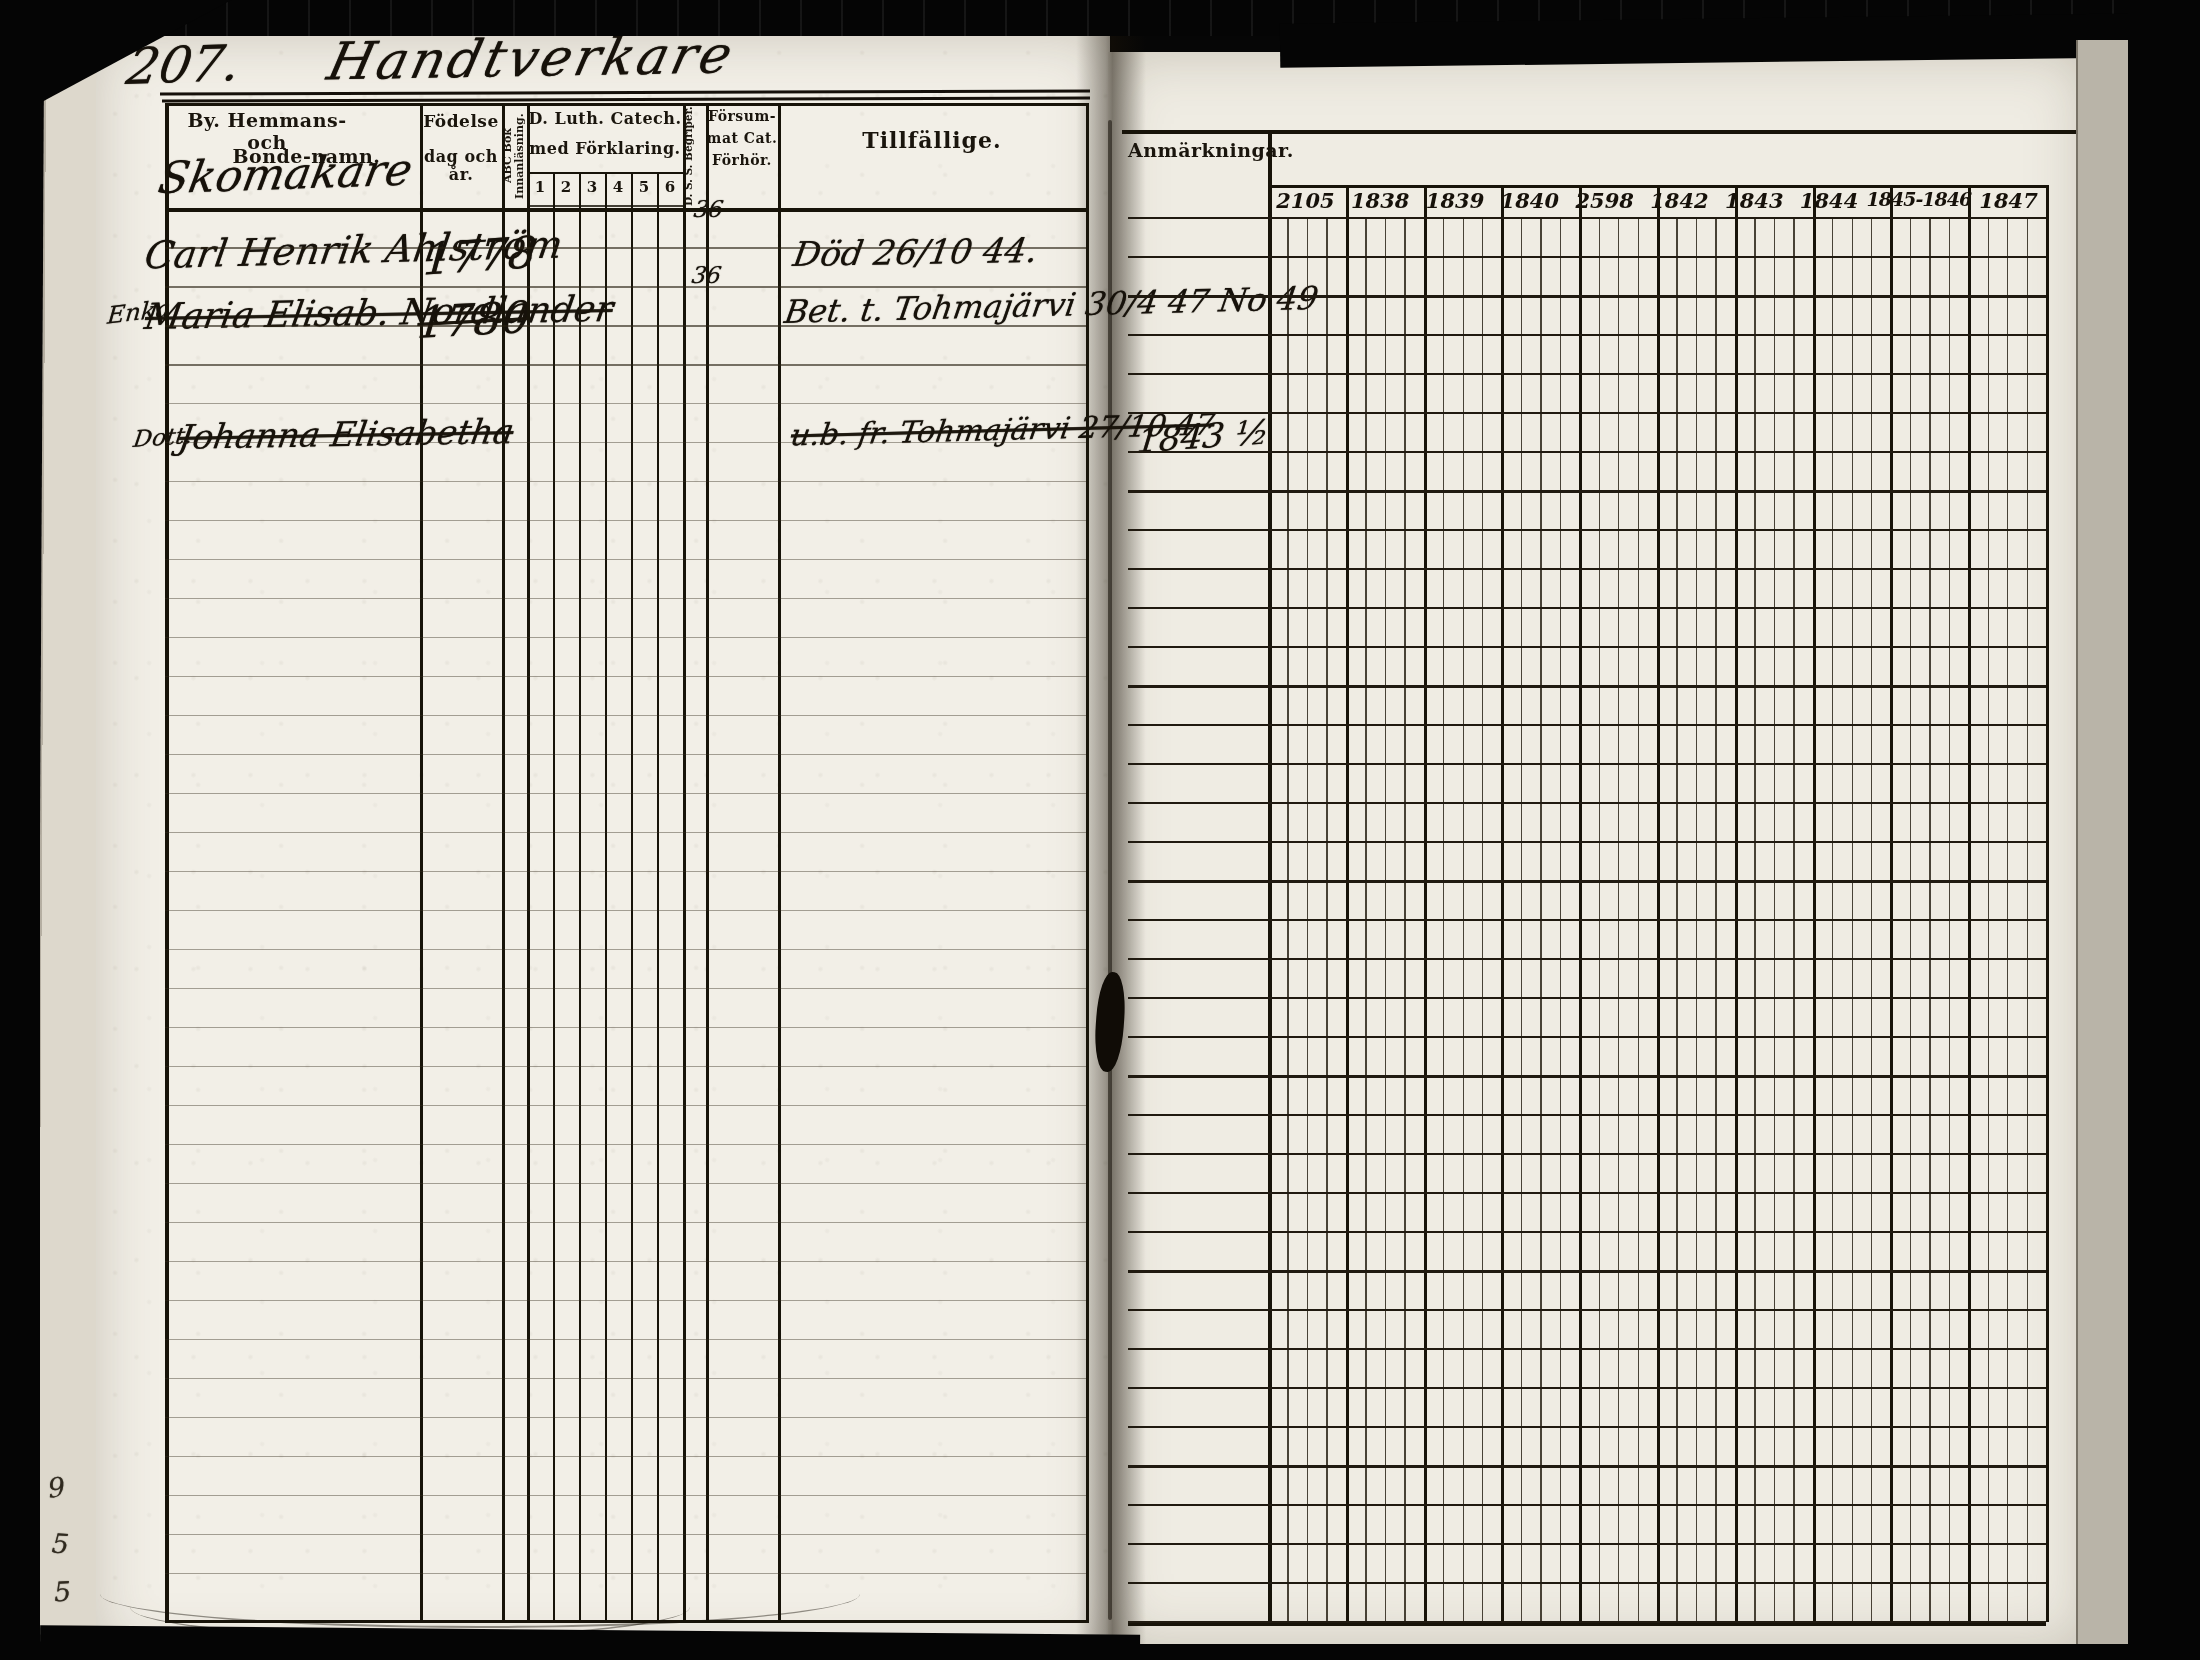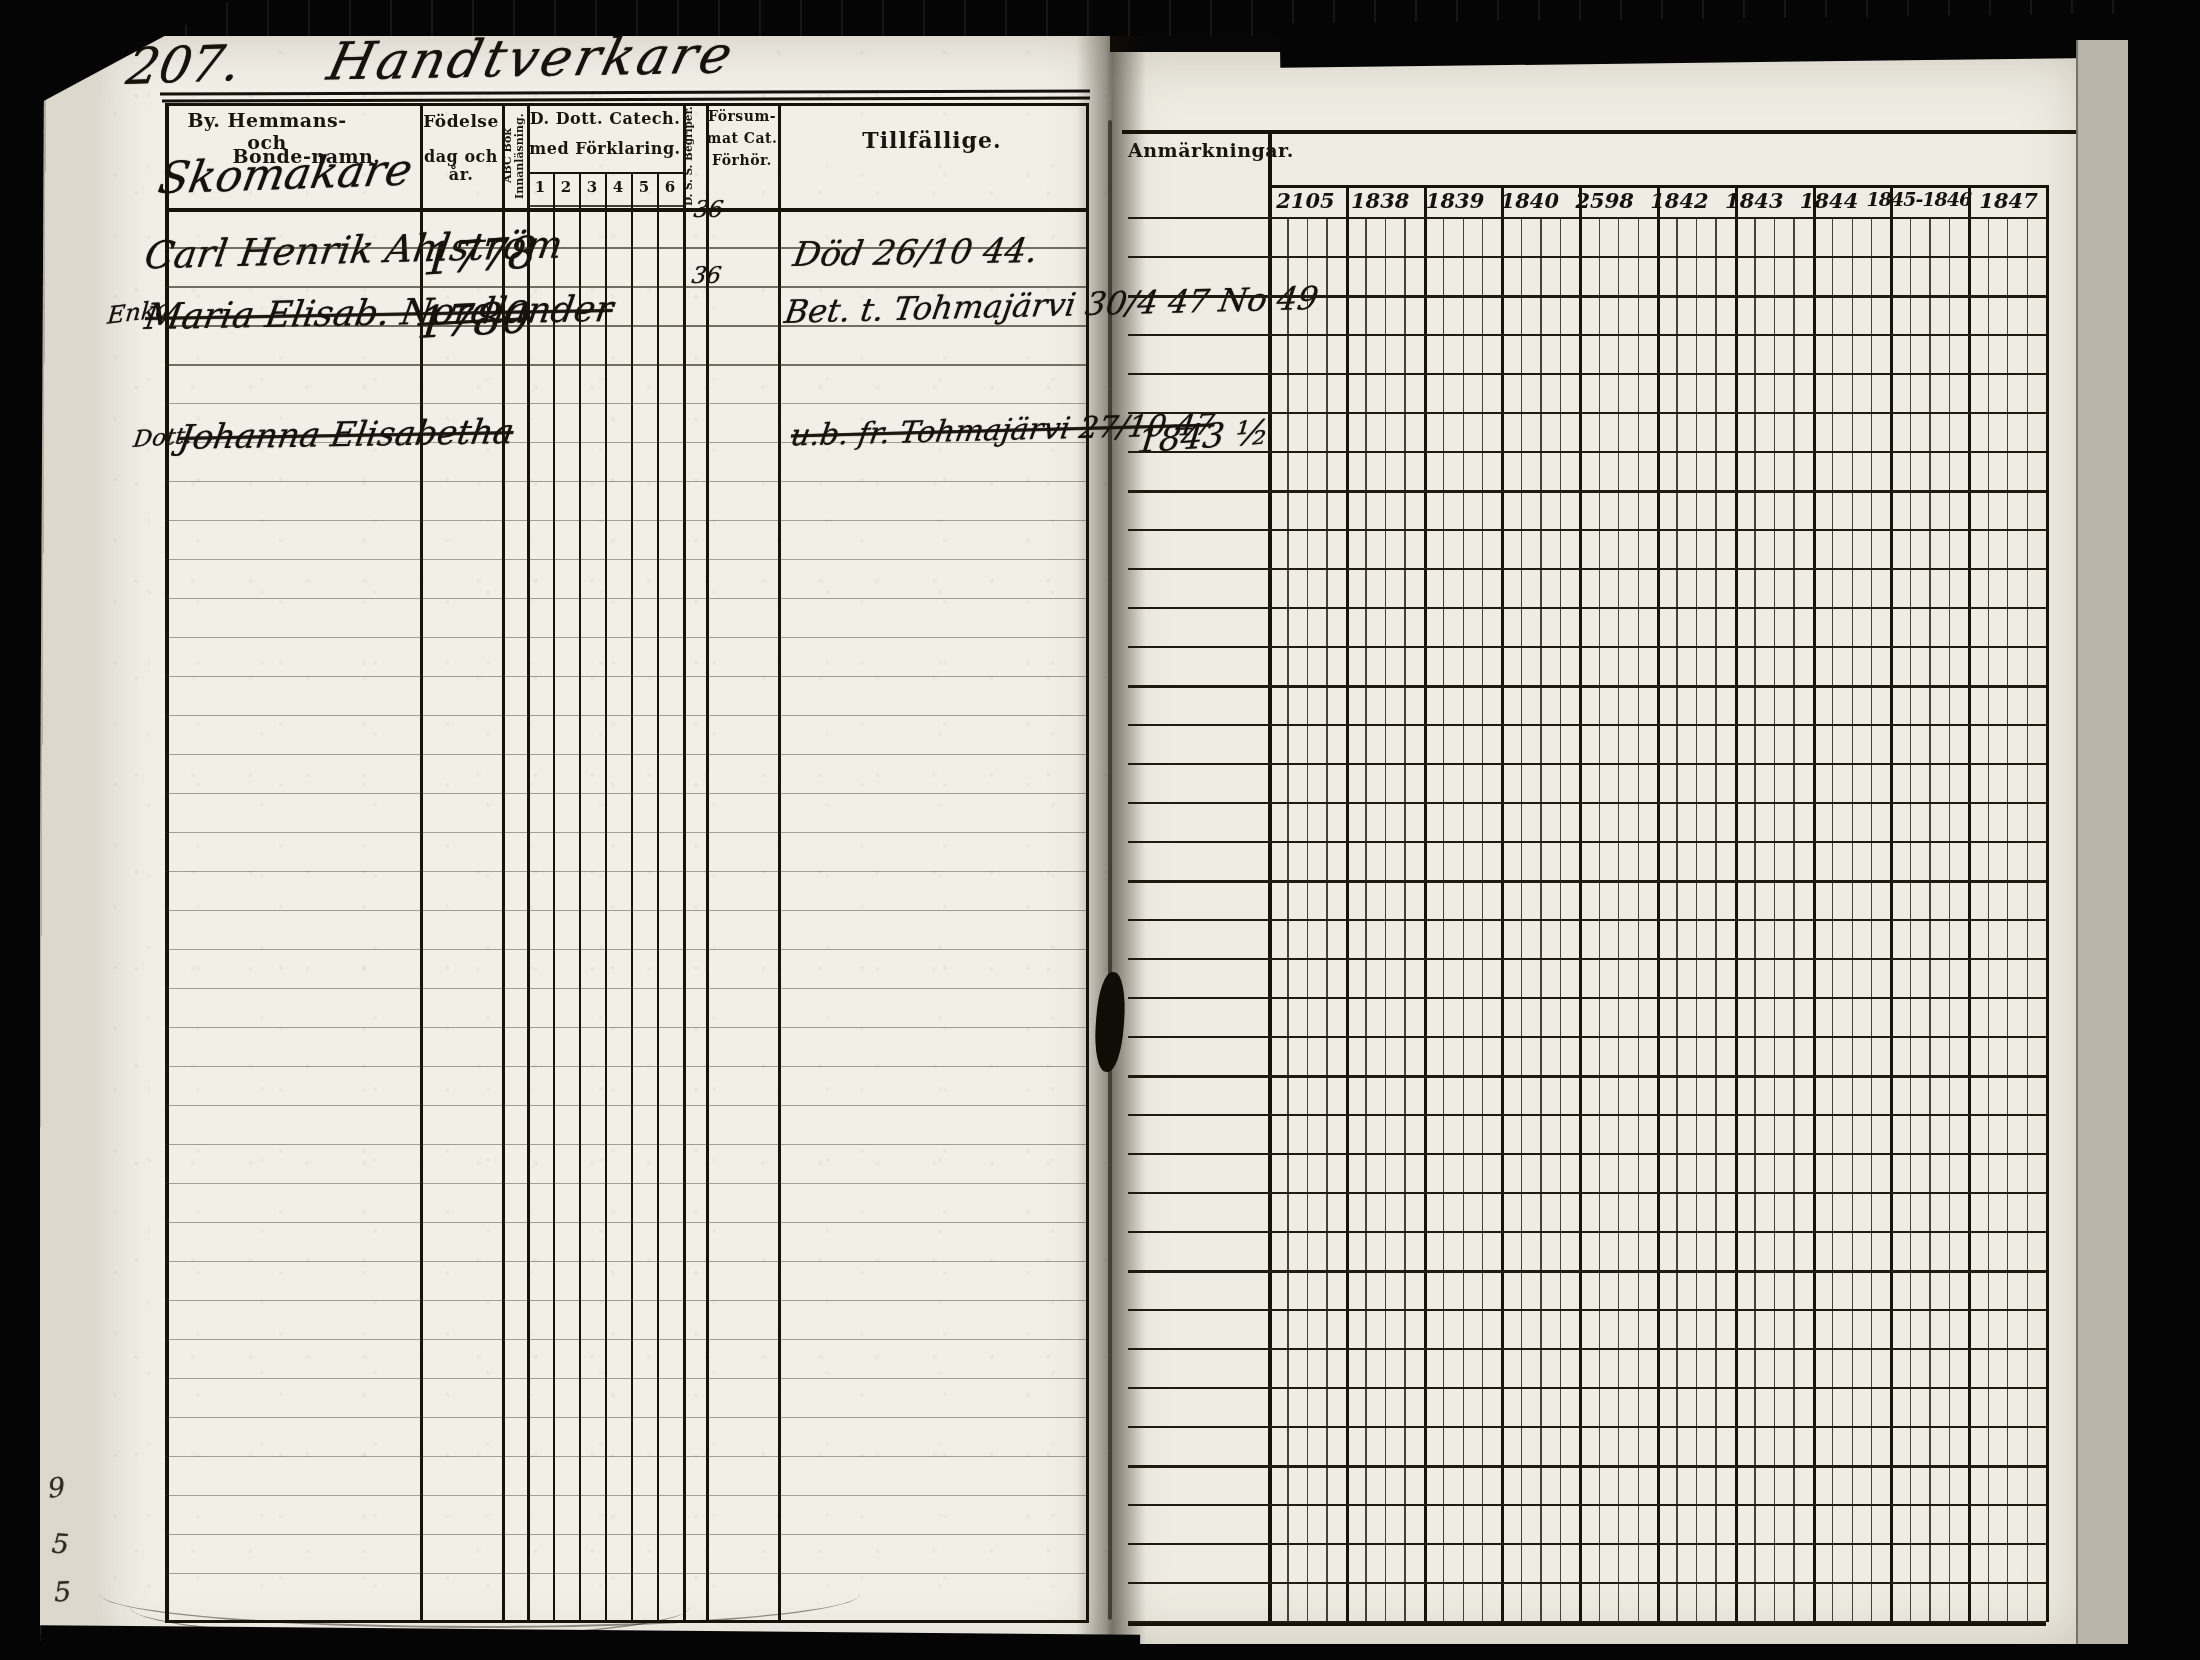--- a/index.html
+++ b/index.html
@@ -84,21 +84,21 @@
   <div class="hand" style="left:330px;top:28px;font-size:52px;letter-spacing:3px;transform:skewX(-14deg) rotate(-1deg);">Handtverkare</div>
   <div class="title-rule" style="left:160px;top:91px;width:930px;transform:rotate(-.2deg);"></div>
   <div class="title-rule" style="left:162px;top:98px;width:928px;transform:rotate(-.2deg);"></div>
 
   <div class="printed" style="left:165px;top:110px;width:204px;font-size:19px;">By. Hemmans- och</div>
   <div class="printed" style="left:179px;top:146px;width:255px;font-size:19px;">Bonde-namn.</div>
   <div class="hand" style="left:160px;top:148px;font-size:44px;transform:skewX(-12deg) rotate(-2deg);">Skomakare</div>
   <div class="printed" style="left:420px;top:112px;width:82px;font-size:17px;">Födelse</div>
   <div class="printed" style="left:414px;top:148px;width:94px;font-size:16px;">dag och år.</div>
   <div class="printed rot" style="left:502px;top:105px;width:25px;height:102px;font-size:11px;">ABC Bok Innanläsning.</div>
-  <div class="printed" style="left:527px;top:110px;width:156px;font-size:16px;">D. Dott. Catech.</div>
+  <div class="printed" style="left:527px;top:110px;width:156px;font-size:16px;">D. Luth. Catech.</div>
   <div class="printed" style="left:527px;top:140px;width:156px;font-size:16px;">med Förklaring.</div>
   <div class="cat-subrow">
     <div class="cat-sub">1</div>
     <div class="cat-sub">2</div>
     <div class="cat-sub">3</div>
     <div class="cat-sub">4</div>
     <div class="cat-sub">5</div>
     <div class="cat-sub">6</div>
   </div>
   <div class="printed rot" style="left:683px;top:105px;width:23px;height:102px;font-size:10.5px;">D. S. S. Begriper.</div>

